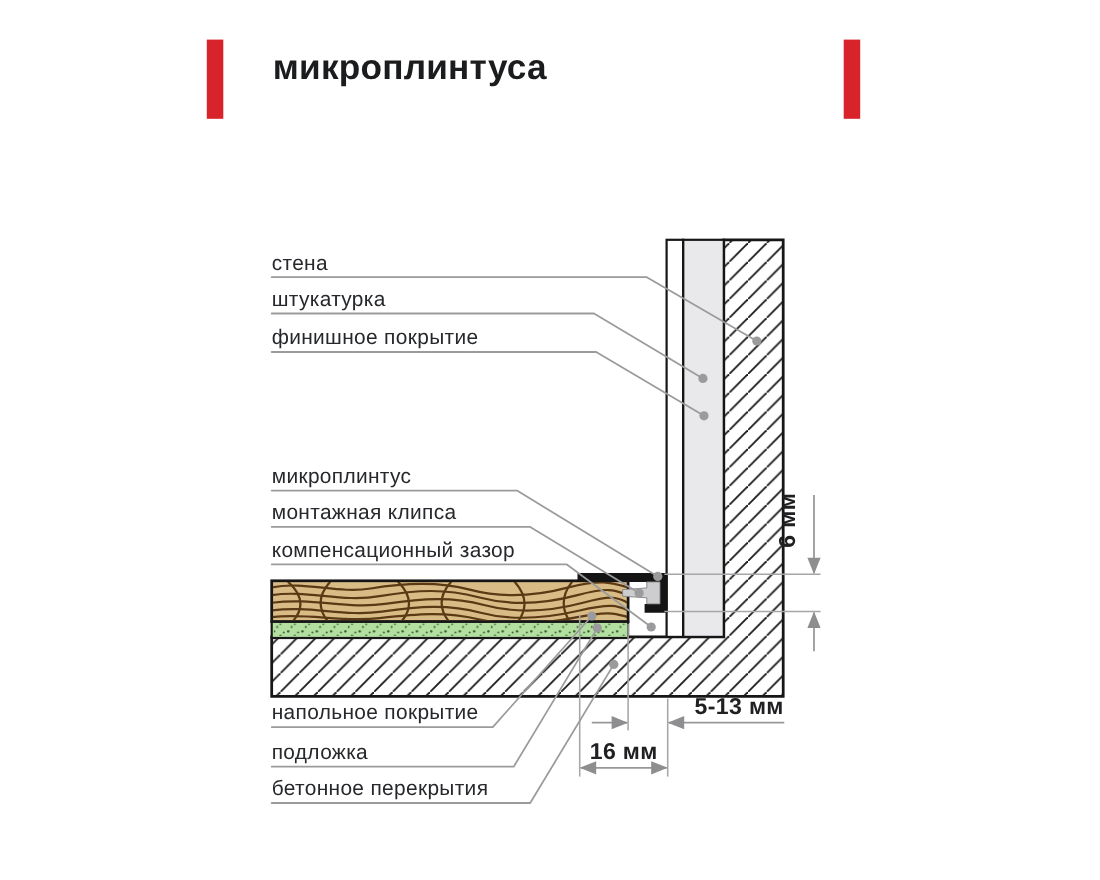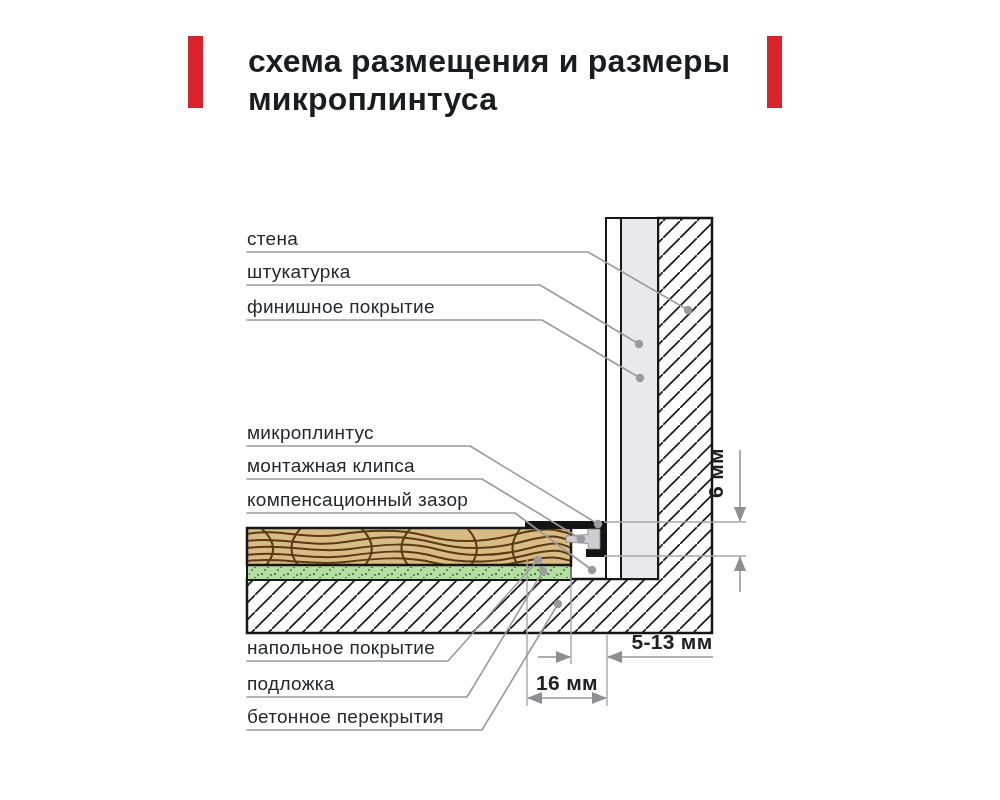--- a/index.html
+++ b/index.html
@@ -24,21 +24,20 @@
   .ahead{fill:#8e8e91;}
 </style>
 </head>
 <body>
 
 <div class="canvas">
 
   <div class="accent-bar accent-left"></div>
   <div class="accent-bar accent-right"></div>
   <div class="title">
-    <div>схема размещения и размеры</div>
     <div>микроплинтуса</div>
   </div>
 
   <svg width="1000" height="800" viewBox="0 0 1000 800">
     <defs>
       <pattern id="hatch" patternUnits="userSpaceOnUse" width="17" height="17">
         <line x1="0" y1="17" x2="17" y2="0" stroke="#1a1a1a" stroke-width="1.7"></line>
       </pattern>
       <pattern id="specks" patternUnits="userSpaceOnUse" width="13" height="11">
         <circle cx="2" cy="2" r="1.1" fill="#3f5e33"></circle>

